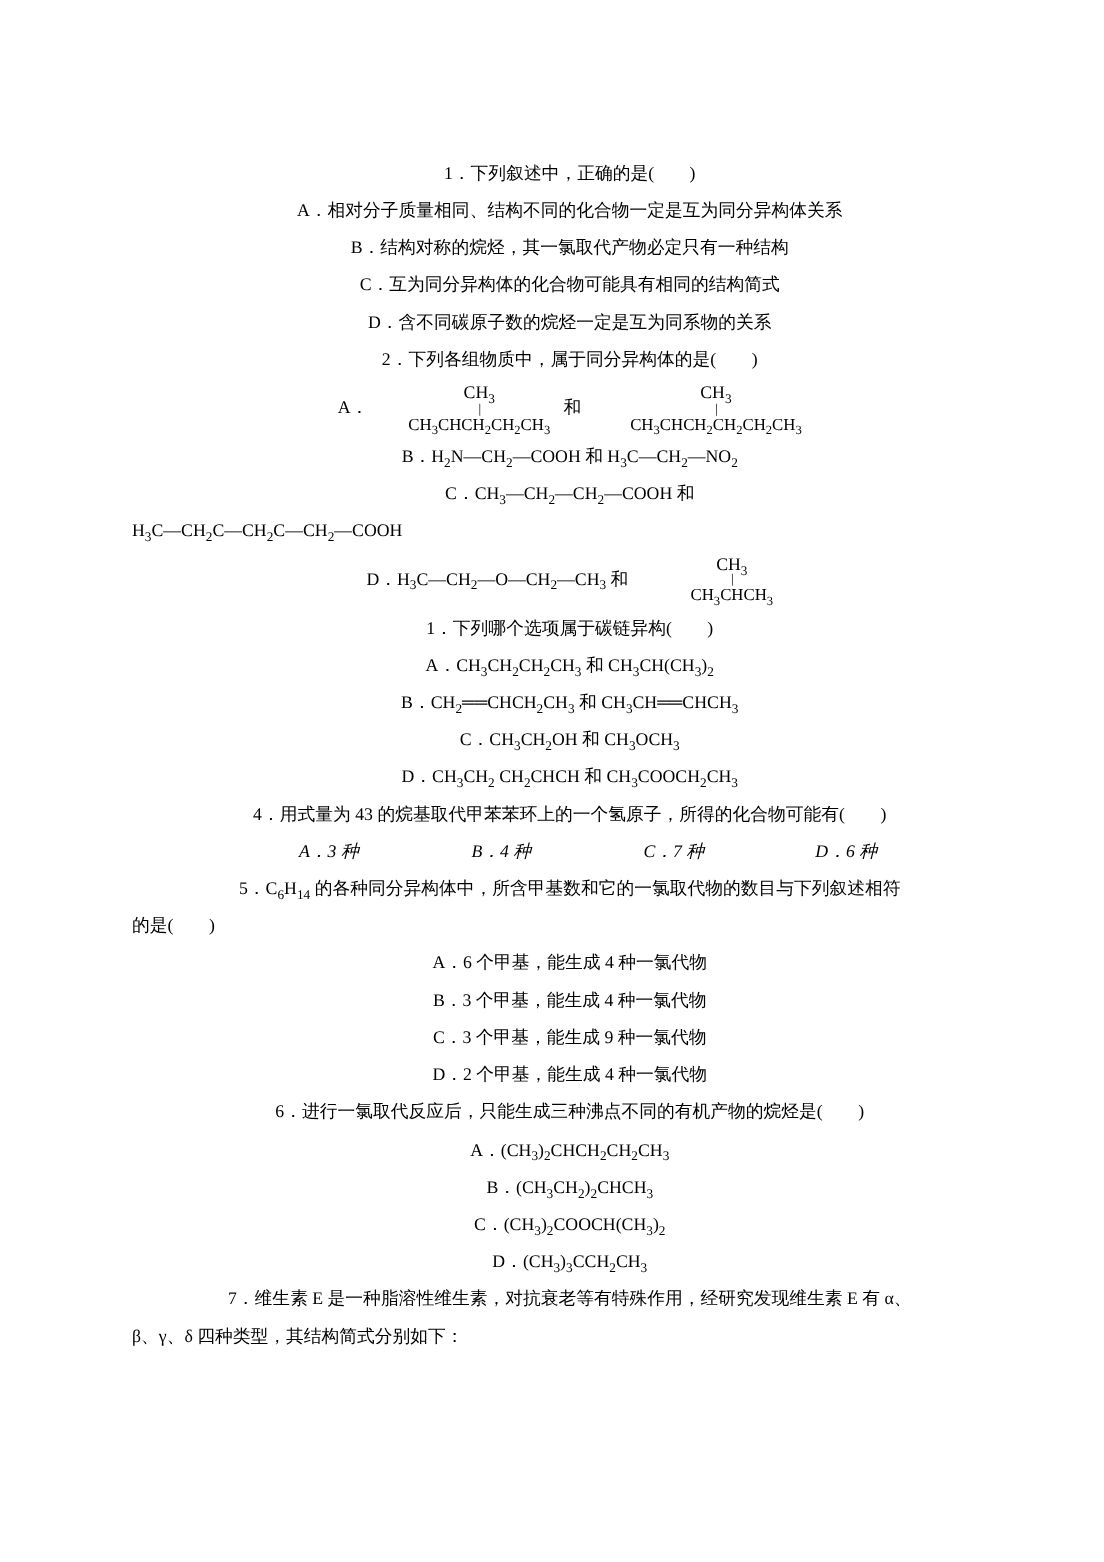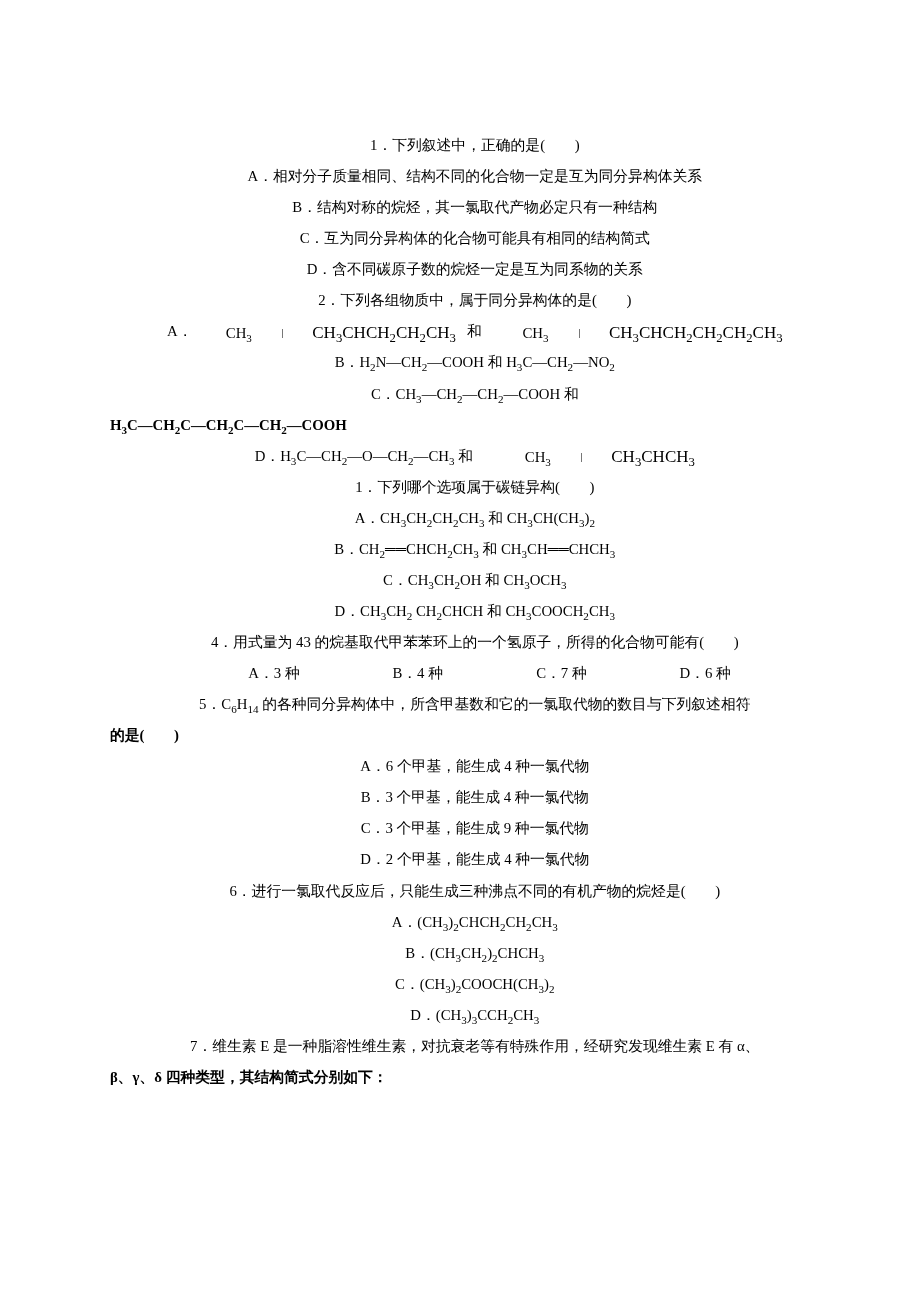--- a/index.html
+++ b/index.html
@@ -14,56 +14,56 @@
       background: #fff;
     }
     .para {
       text-indent: 2em;
       margin: 0;
       text-align: center;
     }
     .no-indent {
       text-indent: 0;
       margin: 0;
-      font-weight: bold;
     }
     .sub {
       vertical-align: sub;
       font-size: 0.75em;
       line-height: 0;
     }
     .formula-row {
       display: inline-flex;
       align-items: center;
       vertical-align: middle;
       line-height: 1.1;
       padding: 4px 0;
     }
     .branch {
       display: inline-flex;
-      flex-direction: row;
+      flex-direction: column;
       align-items: center;
       vertical-align: middle;
     }
     .branch .top-group {
       font-size: 14.8px;
       white-space: nowrap;
     }
     .branch .bar {
       font-size: 11px;
       line-height: 0.9;
       letter-spacing: -1px;
     }
     .branch .main {
-      font-size: 17px;
+      font-size: 14px;
       white-space: nowrap;
     }
     .opt-inline {
       display: inline-block;
       min-width: 140px;
+      font-style: italic;
     }
   </style>
 </head>
 <body>
 
 <p class="para">1．下列叙述中，正确的是(　　)</p>
 <p class="para">A．相对分子质量相同、结构不同的化合物一定是互为同分异构体关系</p>
 <p class="para">B．结构对称的烷烃，其一氯取代产物必定只有一种结构</p>
 <p class="para">C．互为同分异构体的化合物可能具有相同的结构简式</p>
 <p class="para">D．含不同碳原子数的烷烃一定是互为同系物的关系</p>

